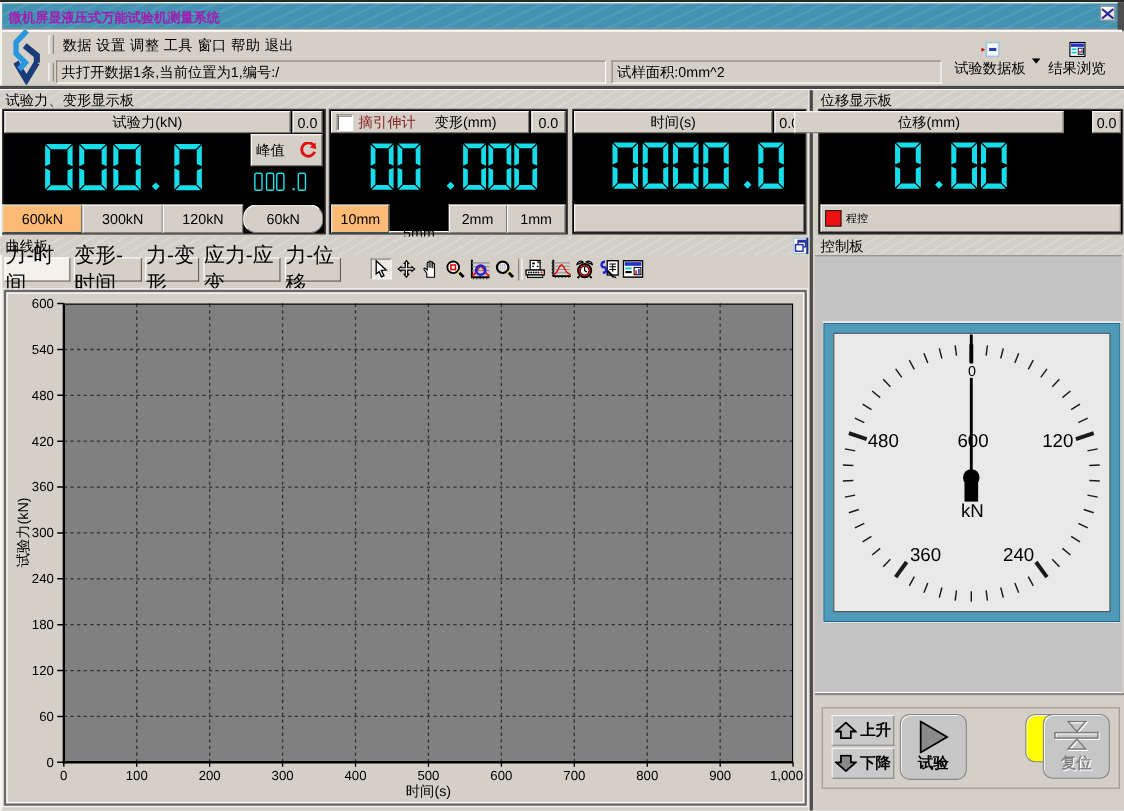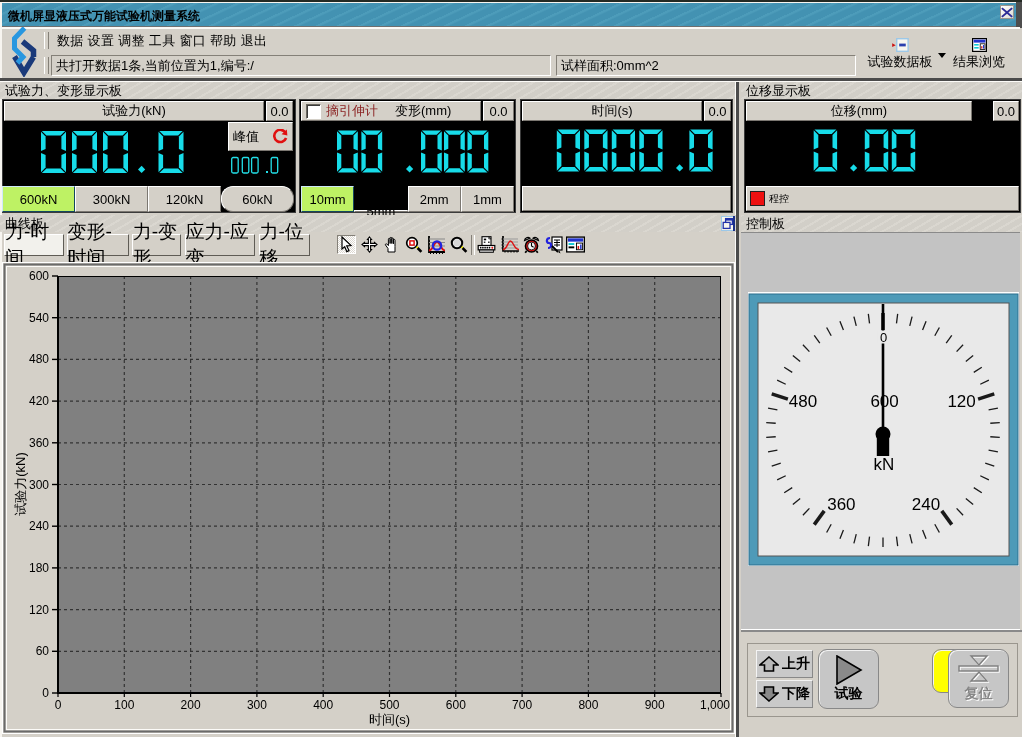--- a/index.html
+++ b/index.html
@@ -6,21 +6,21 @@
   body{font-family:"Liberation Sans",sans-serif;}
   #app{position:relative;width:1022px;height:737px;background:#d4d0c8;overflow:hidden;
        font-family:"Liberation Sans",sans-serif;color:#000;}
   .abs{position:absolute;}
   
   #top-strip{left:0;top:0;width:1022px;height:2px;background:#242a24;}
   #win-left{left:0;top:2px;width:2px;height:735px;background:#f7f5f0;}
   #titlebar{left:2px;top:2px;width:1018px;height:25px;
     background:repeating-linear-gradient(155deg,#4d9cba 0 1.5px,#4392b2 3px 9px);
     border-top:1px solid #f7f5f0;border-bottom:1px solid #6f6f6f;box-sizing:border-box;}
-  #title-text{left:8px;top:8px;font-size:12px;font-weight:bold;color:#000000;letter-spacing:0;}
+  #title-text{left:8px;top:8px;font-size:12px;font-weight:bold;color:#a21caf;letter-spacing:0;}
   #close-btn{left:1000px;top:5px;width:14px;height:14px;background:linear-gradient(135deg,#ffffff,#dedbd4);
     border:1px solid #9a968e;display:flex;align-items:center;justify-content:center;box-sizing:border-box;}
   #titlebar-rightedge{left:1016px;top:2px;width:6px;height:26px;background:#4d4d4d;}
   #under-title{left:2px;top:27px;width:1018px;height:2px;background:#fbfaf7;}
   
   #toolband{left:2px;top:29px;width:1018px;height:49px;background:#d4d0c8;}
   #toolband-bottom{left:0px;top:78px;width:1022px;height:3px;background:#4b4b4b;}
   #toolband-bottom2{left:0px;top:81px;width:1022px;height:1px;background:#fcfbf8;}
   .gripper{width:3px;height:17px;border-left:1px solid #fff;border-right:1px solid #848078;}
   .menu-item{font-size:13px;padding:0 1px;letter-spacing:0.3px;}
@@ -33,21 +33,21 @@
   
   .panel-header{background:repeating-linear-gradient(150deg,#dad7d0 0 2px,#d2cfc8 2px 7px);
     font-size:13px;display:flex;align-items:center;padding-left:5px;box-sizing:border-box;}
   
   .disp-block{background:#000;border:1px solid #3c3c3c;box-sizing:border-box;}
   .raised{background:#d4d0c8;border-top:1px solid #fff;border-left:1px solid #fff;
     border-bottom:1px solid #7b7771;border-right:1px solid #7b7771;box-sizing:border-box;}
   .disp-head{font-size:13px;display:flex;align-items:center;justify-content:center;}
   .disp-val{font-size:13px;display:flex;align-items:center;justify-content:center;}
   .range-btn{font-size:13px;display:flex;align-items:center;justify-content:center;box-sizing:border-box;}
-  .range-active{background:#bef264;border-top:1px solid #cfe9f7;border-left:1px solid #cfe9f7;
+  .range-active{background:#fdba74;border-top:1px solid #cfe9f7;border-left:1px solid #cfe9f7;
     border-bottom:1px solid #14475e;border-right:1px solid #14475e;}
   .checkbox{width:13px;height:13px;background:#fff;border-top:1px solid #6a675f;border-left:1px solid #6a675f;
     border-bottom:1px solid #fff;border-right:1px solid #fff;box-shadow:inset 1px 1px 0 #3c3c3c;}
   
   .tab{font-size:19px;display:flex;align-items:center;justify-content:center;box-sizing:border-box;
     background:#d4d0c8;border-top:1px solid #fff;border-left:1px solid #fff;
     border-bottom:1px solid #5f5c55;border-right:1px solid #5f5c55;}
   .tab-active{background:#f2f1ec;}
   .toolbtn{width:19px;height:19px;display:flex;align-items:center;justify-content:center;}
   .toolbtn-active{background:conic-gradient(#fff 25%,#dcd8d0 0 50%,#fff 0 75%,#dcd8d0 0) 0 0/2px 2px;
@@ -267,21 +267,21 @@
       <polygon points="168.20000000000002,8.5 189.8,8.5 185.2,13.1 172.8,13.1" fill="#17dce9"></polygon>
       <polygon points="190.6,9.3 190.6,28.6 186,26.53 186,13.899999999999999" fill="#17dce9"></polygon>
       <polygon points="190.6,30.4 190.6,49.7 186,45.1 186,32.47" fill="#17dce9"></polygon>
       <polygon points="168.20000000000002,50.5 172.8,45.9 185.2,45.9 189.8,50.5" fill="#17dce9"></polygon>
       <polygon points="167.4,30.4 172,32.47 172,45.1 167.4,49.7" fill="#17dce9"></polygon>
       <polygon points="167.4,9.3 172,13.899999999999999 172,26.53 167.4,28.6" fill="#17dce9"></polygon>
     </svg>
   <div class="abs raised" style="left:522px;top:186px;width:209px;height:25px;"></div>
 
   <div class="abs disp-block" style="left:744px;top:99px;width:277px;height:114px;"></div>
-  <div class="abs raised disp-head" style="left:746px;top:101px;width:226px;height:20px;">位移(mm)</div>
+  <div class="abs raised disp-head" style="left:722px;top:101px;width:245px;height:20px;">位移(mm)</div>
   <div class="abs raised disp-val" style="left:993px;top:101px;width:26px;height:20px;">0.0</div>
   <svg class="abs" id="lcd-disp" style="left:746px;top:121px;" width="273" height="64">
       <polygon points="68.5,8.5 90.3,8.5 85.7,13.1 73.10000000000001,13.1" fill="#17dce9"></polygon>
       <polygon points="91.1,9.3 91.1,28.6 86.5,26.53 86.5,13.899999999999999" fill="#17dce9"></polygon>
       <polygon points="91.1,30.4 91.1,49.7 86.5,45.1 86.5,32.47" fill="#17dce9"></polygon>
       <polygon points="68.5,50.5 73.10000000000001,45.9 85.7,45.9 90.3,50.5" fill="#17dce9"></polygon>
       <polygon points="67.7,30.4 72.3,32.47 72.3,45.1 67.7,49.7" fill="#17dce9"></polygon>
       <polygon points="67.7,9.3 72.3,13.899999999999999 72.3,26.53 67.7,28.6" fill="#17dce9"></polygon>
       <polygon points="107.6,43.3 111.19999999999999,46.9 107.6,50.5 104,46.9" fill="#17dce9"></polygon>
       <polygon points="119.6,8.5 141.4,8.5 136.8,13.1 124.2,13.1" fill="#17dce9"></polygon>

